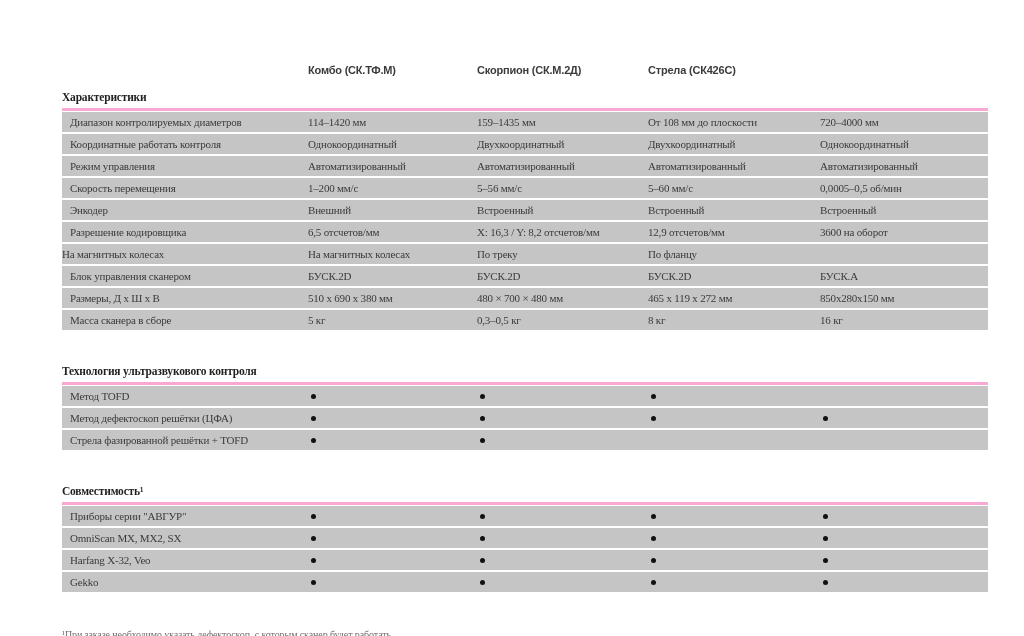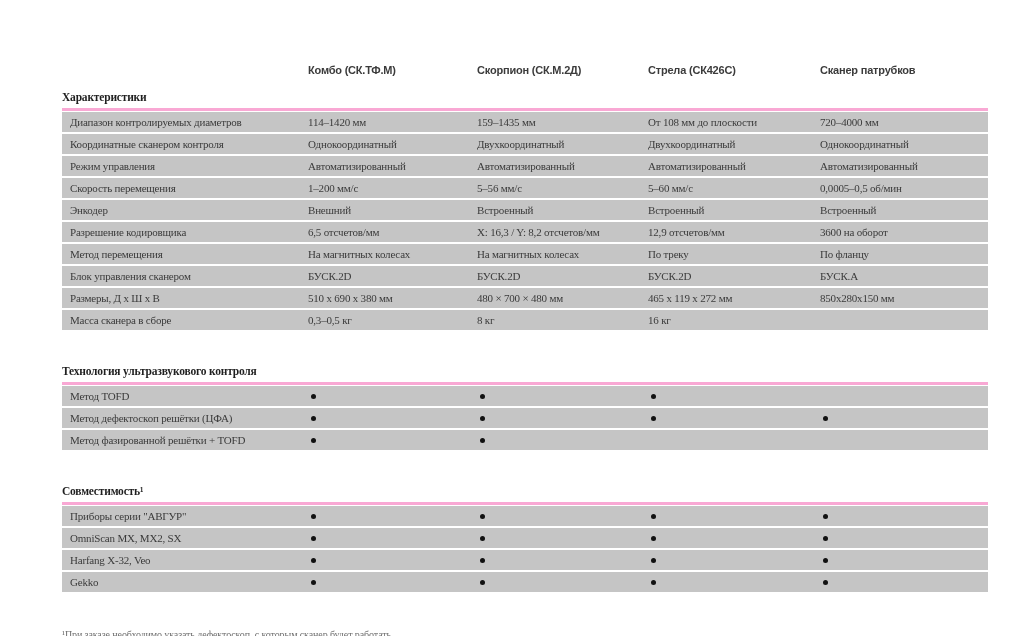--- a/index.html
+++ b/index.html
@@ -70,35 +70,34 @@
 </style>
 </head>
 <body>
 
 <div class="sheet">
   <div class="grid header-row" id="header-row">
       <div class="cell label"></div>
       <div class="cell col-head">Комбо (СК.ТФ.М)</div>
       <div class="cell col-head">Скорпион (СК.М.2Д)</div>
       <div class="cell col-head">Стрела (СК426С)</div>
-      <div class="cell col-head">Сканер патрубков</div>
     </div>
   <div id="sections">
       <div class="section">
         <div class="section-title">Характеристики</div>
         <div class="section-body">
           <div class="grid row">
             <div class="cell label">Диапазон контролируемых диаметров</div>
             <div class="cell value">114–1420 мм</div>
             <div class="cell value">159–1435 мм</div>
             <div class="cell value">От 108 мм до плоскости</div>
             <div class="cell value">720–4000 мм</div>
           </div>
           <div class="grid row">
-            <div class="cell label">Координатные сканером контроля</div>
+            <div class="cell label">Координатные работать контроля</div>
             <div class="cell value">Однокоординатный</div>
             <div class="cell value">Двухкоординатный</div>
             <div class="cell value">Двухкоординатный</div>
             <div class="cell value">Однокоординатный</div>
           </div>
           <div class="grid row">
             <div class="cell label">Режим управления</div>
             <div class="cell value">Автоматизированный</div>
             <div class="cell value">Автоматизированный</div>
             <div class="cell value">Автоматизированный</div>
@@ -119,21 +118,20 @@
             <div class="cell value">Встроенный</div>
           </div>
           <div class="grid row">
             <div class="cell label">Разрешение кодировщика</div>
             <div class="cell value">6,5 отсчетов/мм</div>
             <div class="cell value">X: 16,3 / Y: 8,2 отсчетов/мм</div>
             <div class="cell value">12,9 отсчетов/мм</div>
             <div class="cell value">3600 на оборот</div>
           </div>
           <div class="grid row">
-            <div class="cell label">Метод перемещения</div>
             <div class="cell value">На магнитных колесах</div>
             <div class="cell value">На магнитных колесах</div>
             <div class="cell value">По треку</div>
             <div class="cell value">По фланцу</div>
           </div>
           <div class="grid row">
             <div class="cell label">Блок управления сканером</div>
             <div class="cell value">БУСК.2D</div>
             <div class="cell value">БУСК.2D</div>
             <div class="cell value">БУСК.2D</div>
@@ -141,20 +139,21 @@
           </div>
           <div class="grid row">
             <div class="cell label">Размеры, Д х Ш х В</div>
             <div class="cell value">510 x 690 x 380 мм</div>
             <div class="cell value">480 × 700 × 480 мм</div>
             <div class="cell value">465 x 119 x 272  мм</div>
             <div class="cell value">850x280x150 мм</div>
           </div>
           <div class="grid row">
             <div class="cell label">Масса сканера в сборе</div>
+            <div class="cell value">5 кг</div>
             <div class="cell value">0,3–0,5 кг</div>
             <div class="cell value">8 кг</div>
             <div class="cell value">16 кг</div>
           </div>
         </div>
       </div>
       <div class="section">
         <div class="section-title">Технология ультразвукового контроля</div>
         <div class="section-body">
           <div class="grid row">
@@ -165,21 +164,21 @@
             <div class="cell value"></div>
           </div>
           <div class="grid row">
             <div class="cell label">Метод дефектоскоп решётки (ЦФА)</div>
             <div class="cell value"><span class="dot"></span></div>
             <div class="cell value"><span class="dot"></span></div>
             <div class="cell value"><span class="dot"></span></div>
             <div class="cell value"><span class="dot"></span></div>
           </div>
           <div class="grid row">
-            <div class="cell label">Метод фазированной решётки + TOFD</div>
+            <div class="cell label">Стрела фазированной решётки + TOFD</div>
             <div class="cell value"><span class="dot"></span></div>
             <div class="cell value"><span class="dot"></span></div>
             <div class="cell value"></div>
             <div class="cell value"></div>
           </div>
         </div>
       </div>
       <div class="section">
         <div class="section-title">Совместимость¹</div>
         <div class="section-body">

